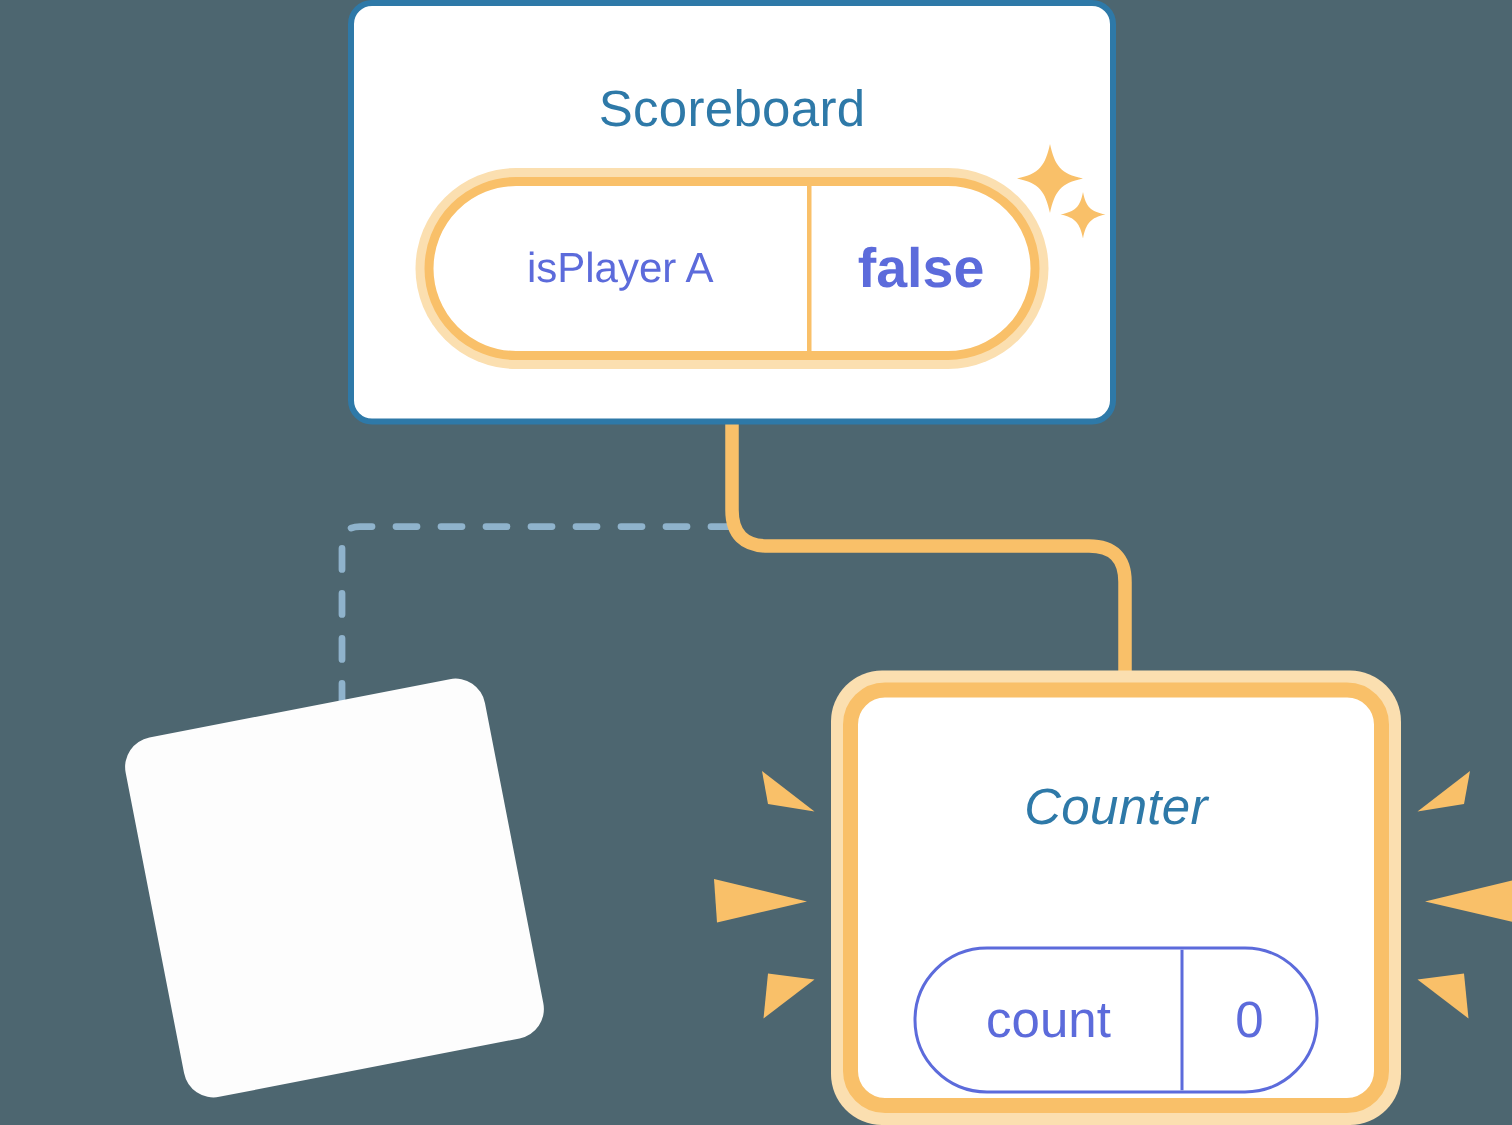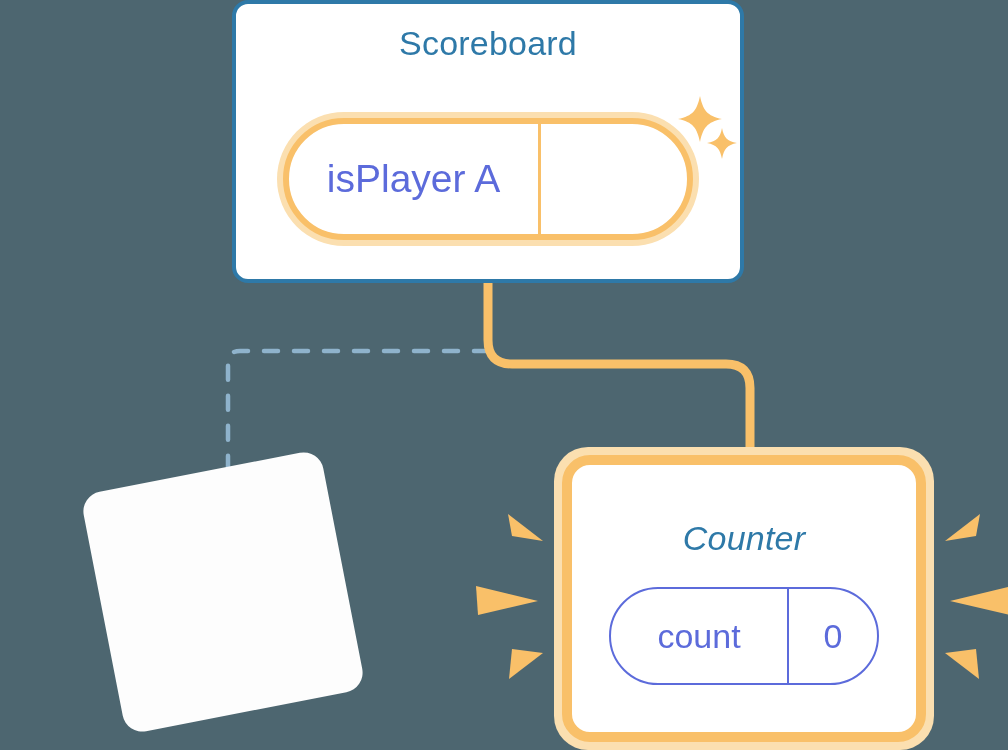--- a/index.html
+++ b/index.html
@@ -44,21 +44,21 @@
   }
   .card-title {
     text-align: center;
     color: #2e79a8;
     font-size: 34px;
     font-weight: 400;
     letter-spacing: 0.2px;
     margin: 0;
   }
   .card-scoreboard .card-title {
-    padding-top: 20px;
+    padding-top: 50px;
   }
 
   
   .pill-outer {
     position: absolute;
     box-sizing: border-box;
     background: #fbdfb0;
     border-radius: 999px;
     padding: 6px;
   }
@@ -81,21 +81,21 @@
     box-sizing: border-box;
   }
   .pill-scoreboard {
     left: 277px;
     top: 112px;
     width: 422px;
     height: 134px;
   }
   .pill-scoreboard .pill-key {
     flex: 0 0 252px;
-    font-size: 39px;
+    font-size: 28px;
     font-weight: 400;
     border-right: 3px solid #f9c069;
   }
   .pill-scoreboard .pill-val {
     flex: 1 1 auto;
     font-size: 37px;
     font-weight: 700;
   }
 
   
@@ -126,20 +126,21 @@
   
   .pill-plain {
     position: absolute;
     box-sizing: border-box;
     background: #ffffff;
     border: 2px solid #5c6bdb;
     border-radius: 999px;
     display: flex;
     align-items: stretch;
     overflow: hidden;
+    margin-top: 44px;
   }
   .pill-counter {
     left: 609px;
     top: 587px;
     width: 270px;
     height: 98px;
     z-index: 6;
   }
   .pill-counter .pill-key {
     flex: 0 0 178px;
@@ -193,20 +194,21 @@
     </g>
   </svg>
 
   <div class="card-scoreboard">
     <div class="card-title">Scoreboard</div>
   </div>
 
   <div class="pill-outer pill-scoreboard" style="z-index:6;">
     <div class="pill-inner">
       <div class="pill-key">isPlayer A</div>
+      <div class="pill-val">false</div>
     </div>
   </div>
 
   <svg class="layer" id="sparkles" viewBox="0 0 1008 750" xmlns="http://www.w3.org/2000/svg">
     <path fill="#f9c069" d="M 700,96
              C 703,110 707,116 722,119
              C 707,122 703,128 700,142
              C 697,128 693,122 678,119
              C 693,116 697,110 700,96 Z"></path>
     <path fill="#f9c069" d="M 722,128

